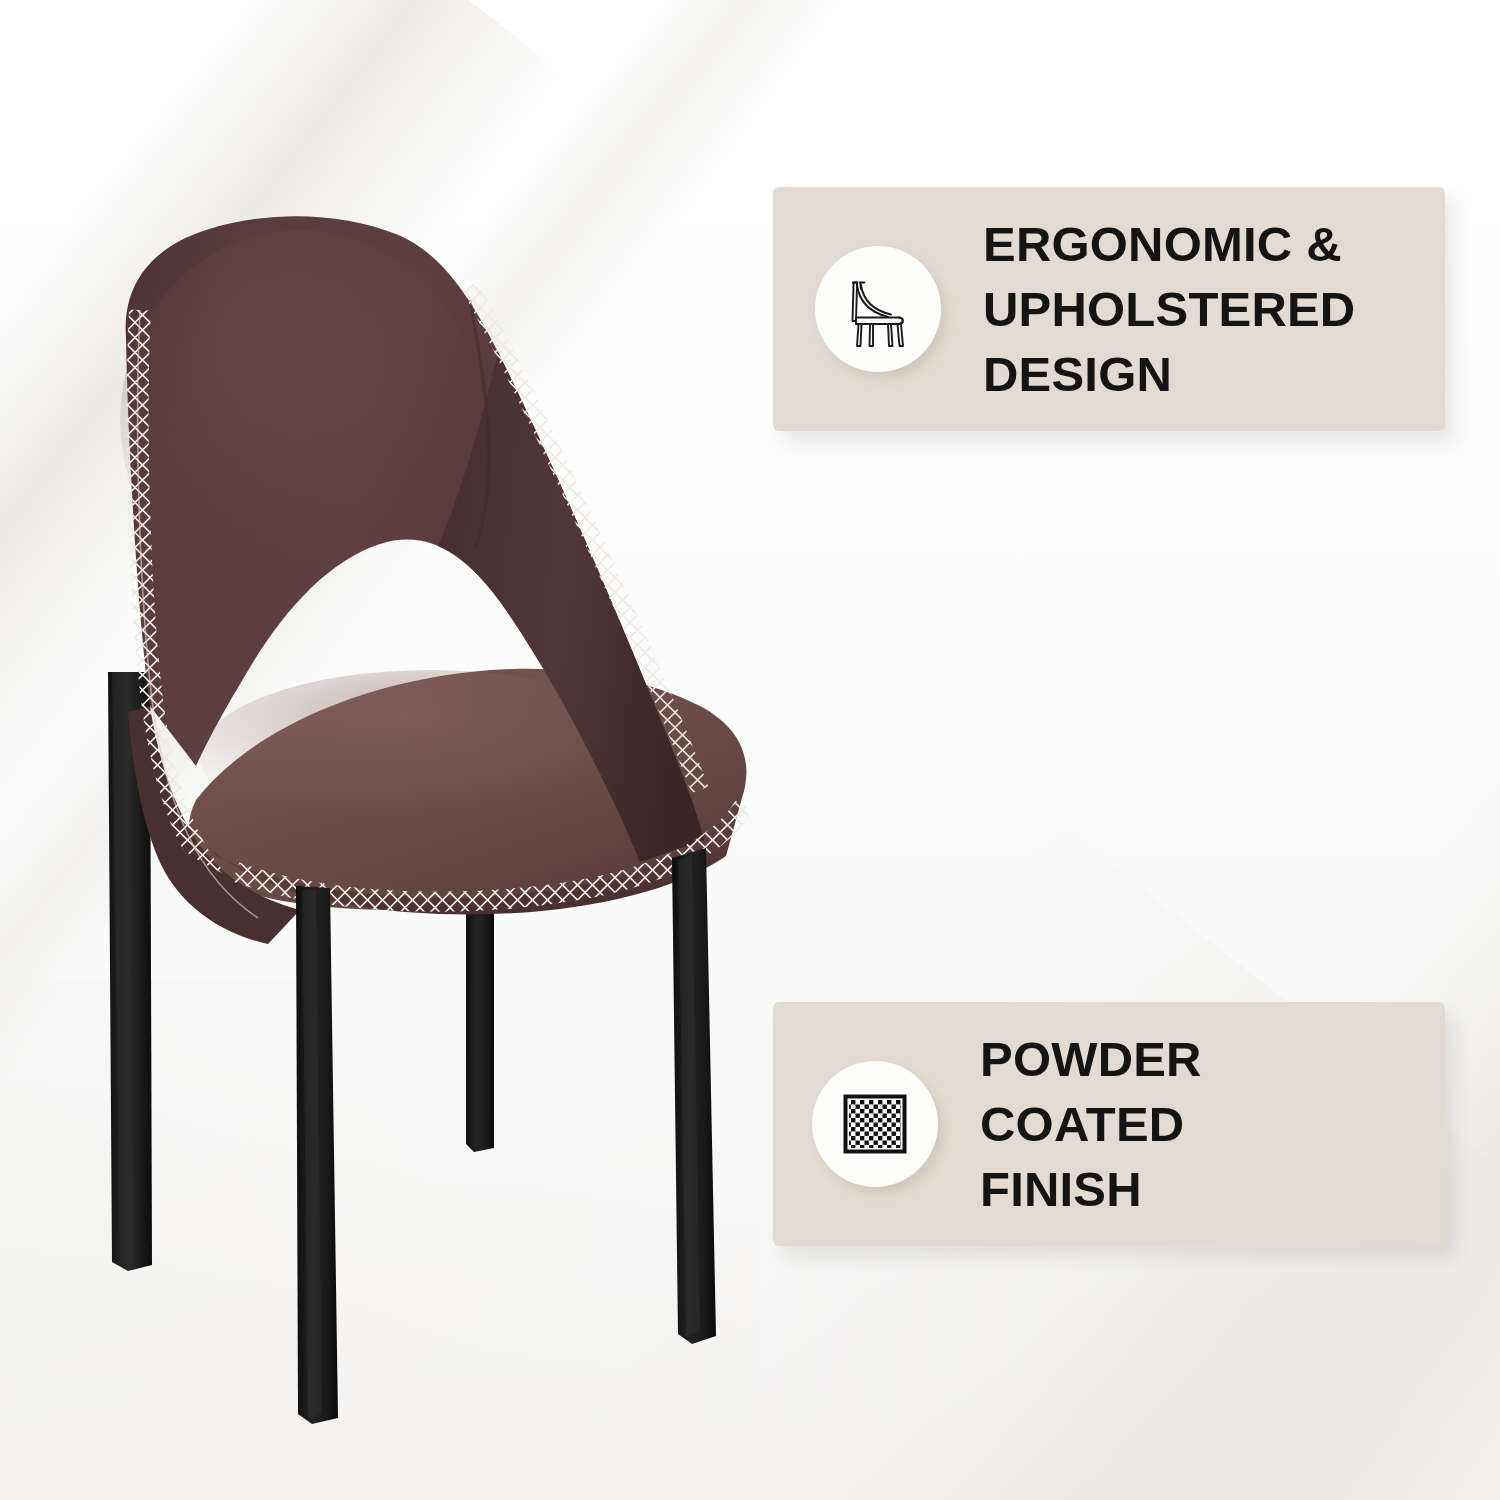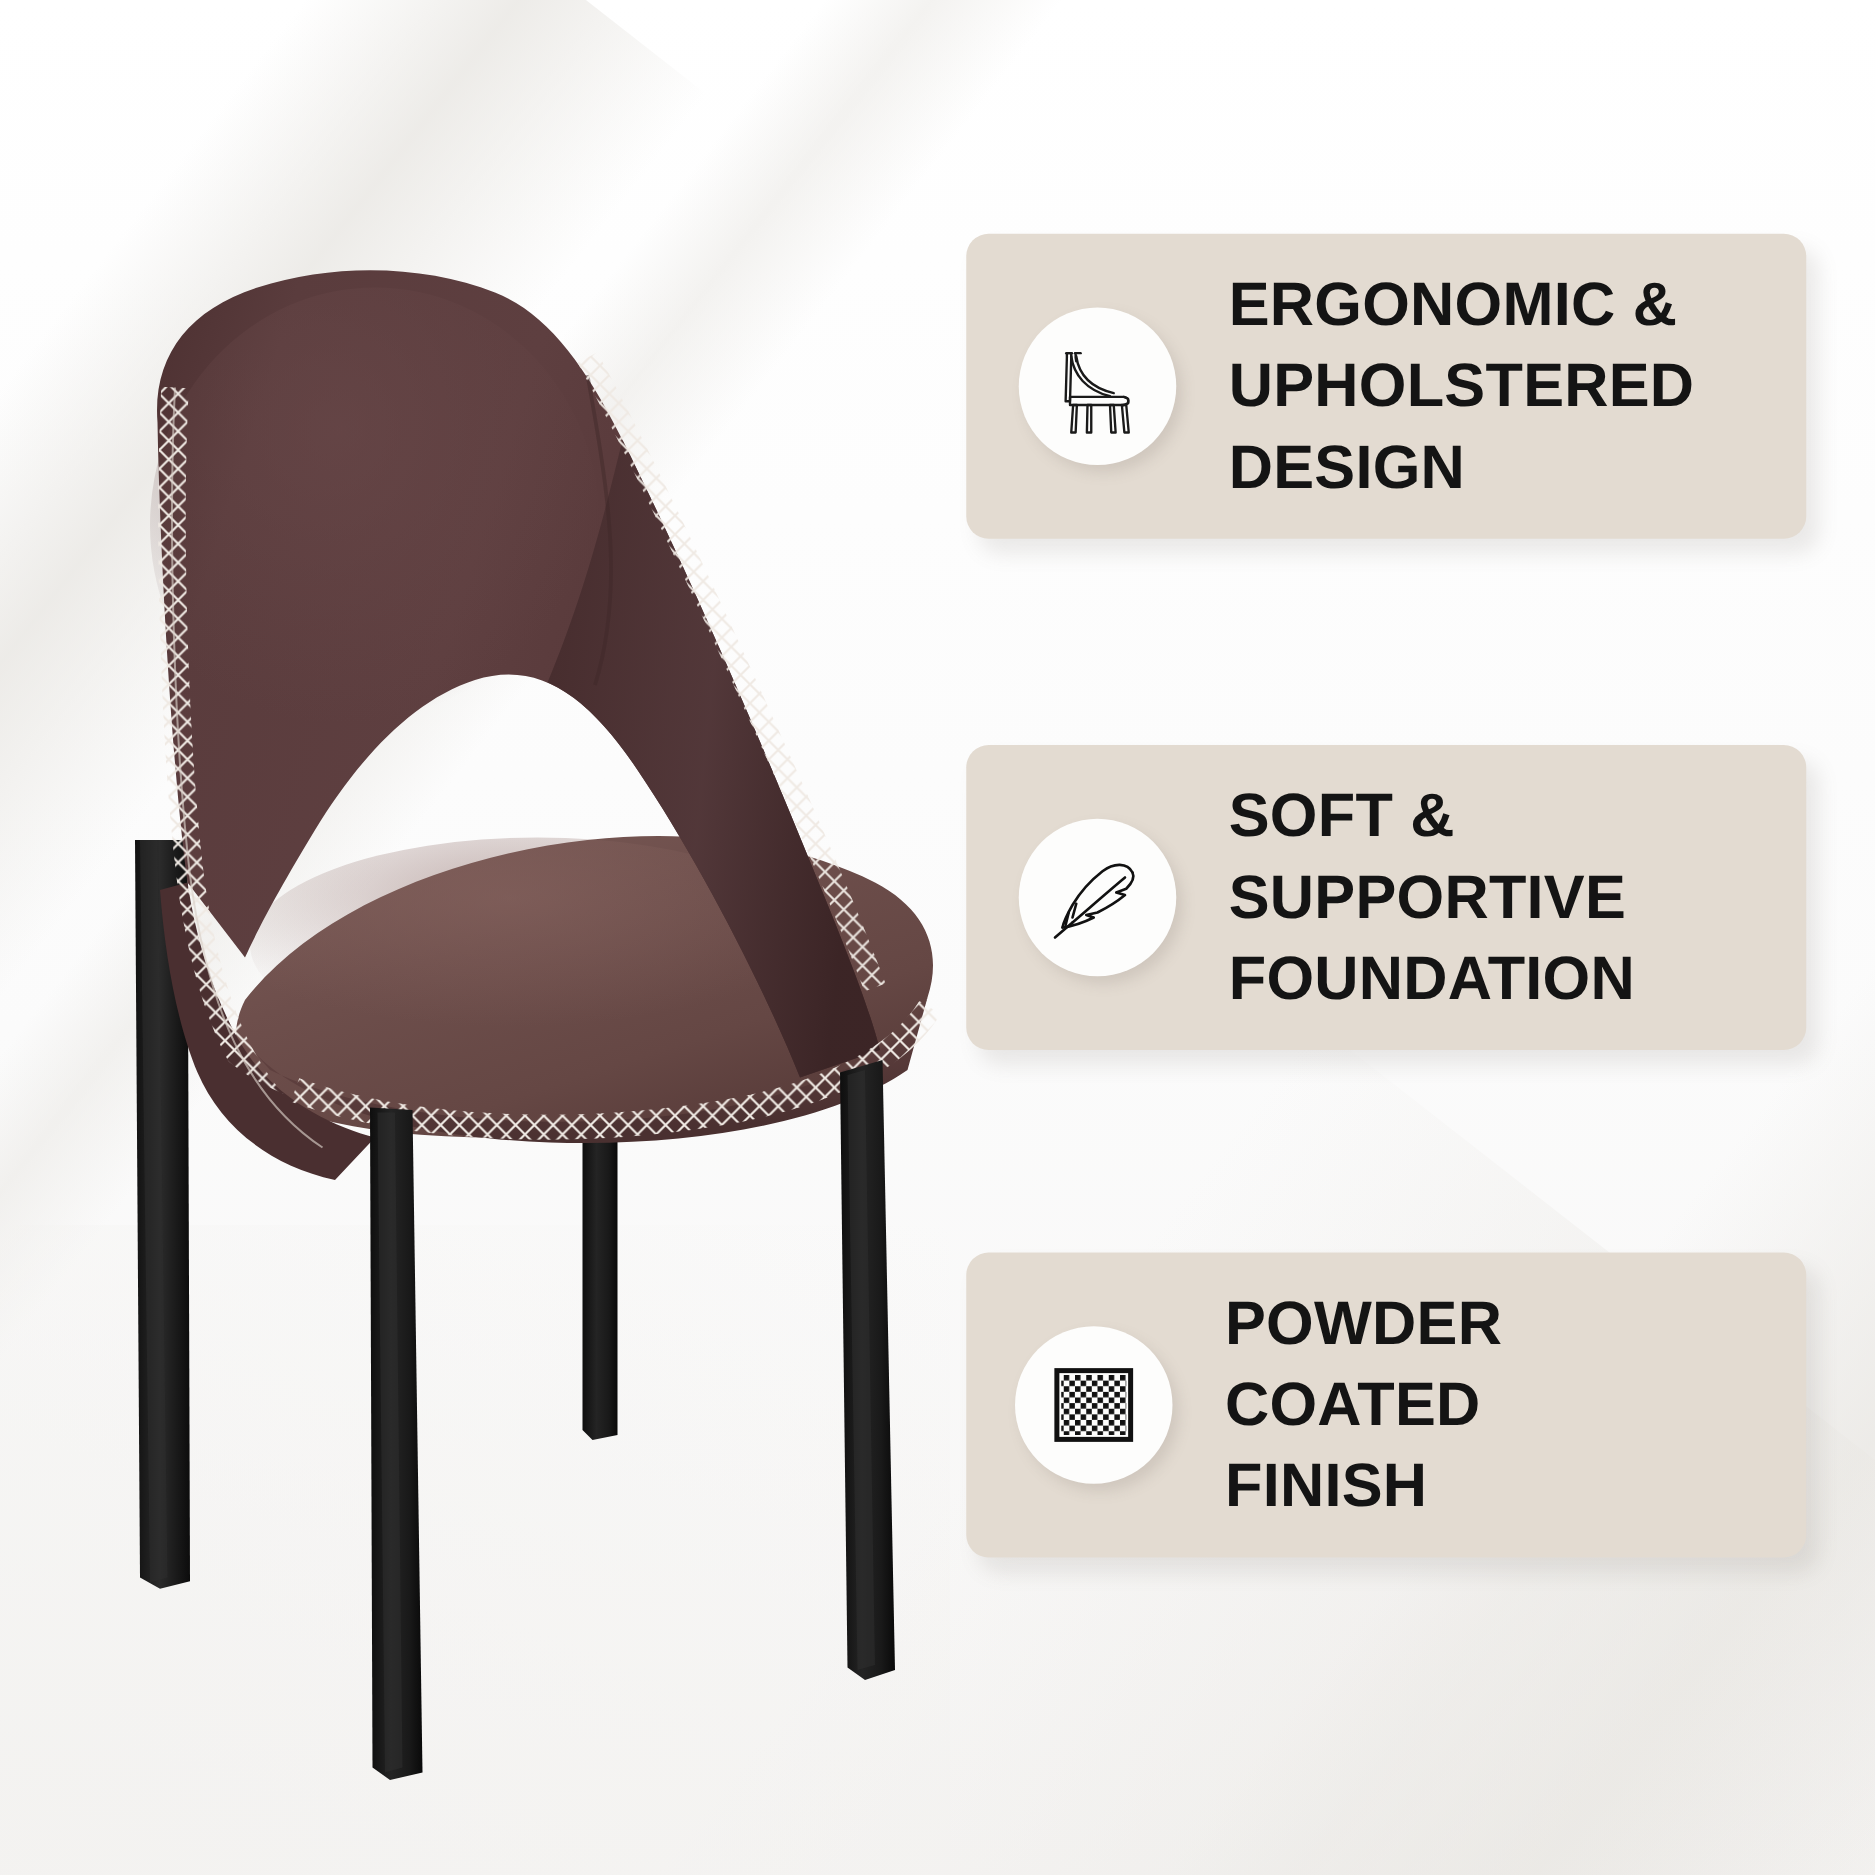--- a/index.html
+++ b/index.html
@@ -73,21 +73,21 @@
     position: absolute;
     left: 773px;
     top: 0;
     width: 700px;
     height: 1500px;
   }
   .card {
     position: absolute;
     left: 0;
     width: 672px;
-    border-radius: 18px;
+    border-radius: 6px;
     background: #e3dbd1;
     box-shadow: 10px 12px 16px rgba(120,112,104,.14);
     display: flex;
     align-items: center;
     box-sizing: border-box;
     padding-left: 42px;
   }
   .card-1 { top: 187px; height: 244px; }
   .card-2 { top: 596px; height: 244px; }
   .card-3 { top: 1002px; height: 244px; padding-left: 39px; }
@@ -316,50 +316,20 @@
 
             <path d="M61.5 57 L63.5 79 L67 79 L65 57 Z"></path>
           </g>
         </svg>
       </div>
       <div class="card-text">ERGONOMIC &amp;
 UPHOLSTERED
 DESIGN</div>
     </div>
 
-    <div class="card card-2">
-      <div class="icon-badge">
-        <svg width="84" height="84" viewBox="0 0 84 84">
-          <g fill="none" stroke="#111111" stroke-width="2.1" stroke-linecap="round" stroke-linejoin="round">
-
-            <path d="M70 22
-                     C 66 14, 55 14, 46 21
-                     C 37 28, 28 38, 22 48
-                     C 18 55, 15 61, 14 66"></path>
-
-            <path d="M14 66
-                     C 22 65, 31 62, 39 58
-                     L 33 56 L 42 54
-                     C 50 50, 58 45, 64 40
-                     L 57 38 L 65 35
-                     C 70 30, 72 26, 70 22"></path>
-
-            <path d="M64 26 C 52 36, 36 50, 22 62"></path>
-
-            <path d="M22 62 L8 74"></path>
-
-            <path d="M25 47 L22 58"></path>
-            <path d="M19 54 L16.5 64"></path>
-          </g>
-        </svg>
-      </div>
-      <div class="card-text">SOFT &amp;
-SUPPORTIVE
-FOUNDATION</div>
-    </div>
 
     <div class="card card-3">
       <div class="icon-badge">
         <svg width="84" height="84" viewBox="0 0 84 84">
           <defs>
             <pattern id="dotgrid" width="9" height="9" patternUnits="userSpaceOnUse">
               <rect x="0" y="0" width="4.4" height="4.4" fill="#111111"></rect>
               <rect x="4.5" y="4.5" width="4.4" height="4.4" fill="#111111"></rect>
             </pattern>
           </defs>

